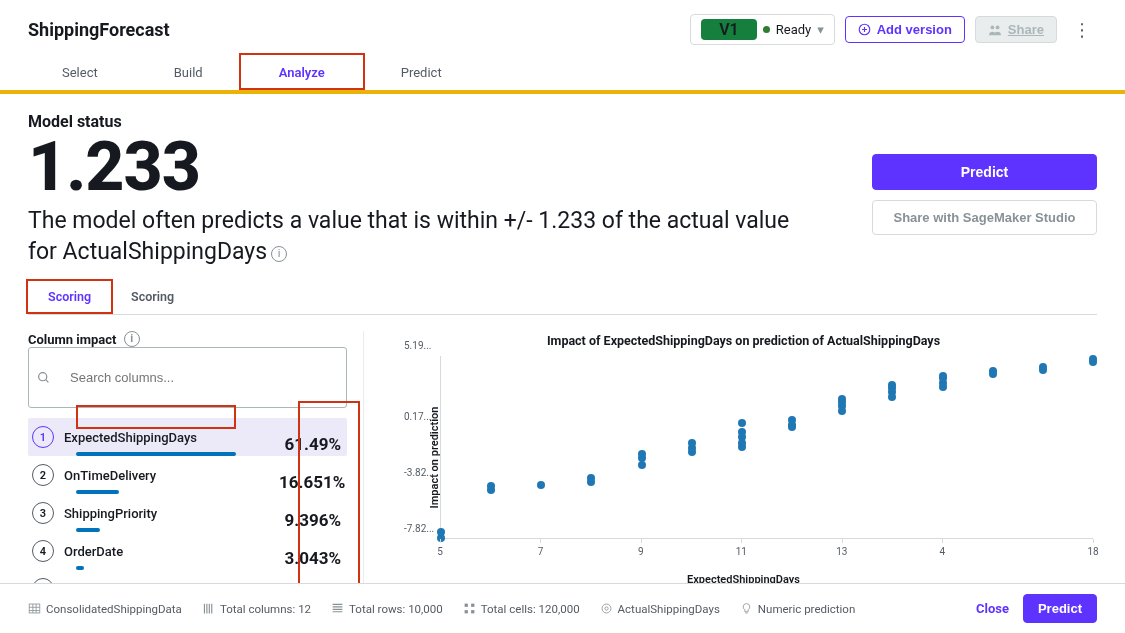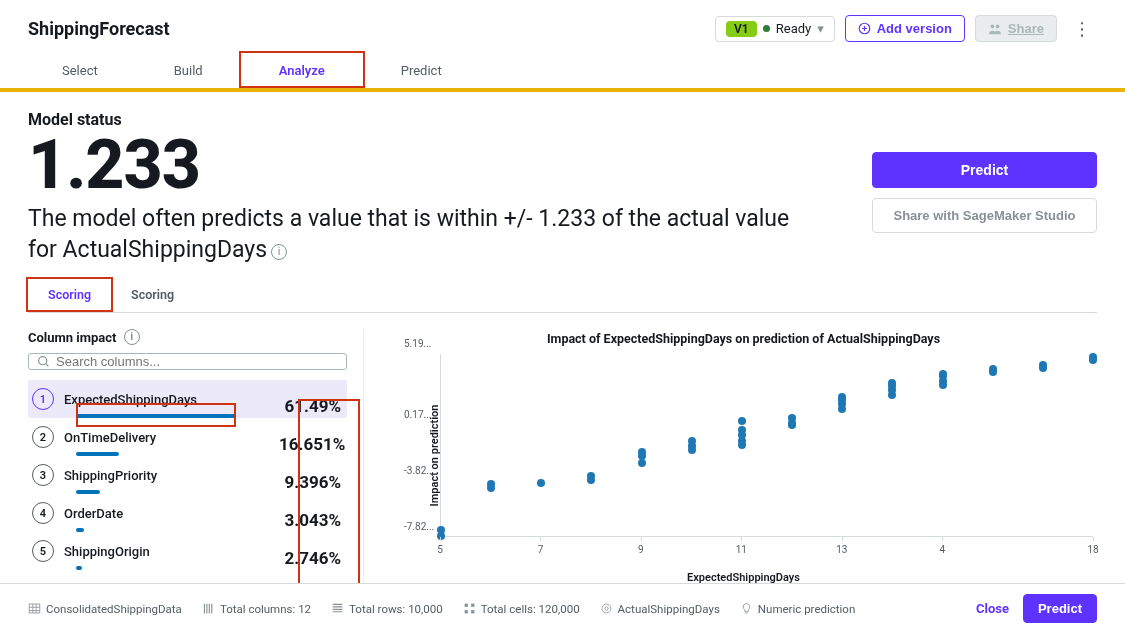--- a/index.html
+++ b/index.html
@@ -2,21 +2,21 @@
 <html><head>
 <meta charset="utf-8">
 <style>
   * { box-sizing: border-box; margin: 0; padding: 0; }
   body { font-family: -apple-system, BlinkMacSystemFont, "Segoe UI", Roboto, Helvetica, Arial, sans-serif; color: #16191f; background: #fff; width: 1125px; height: 633px; overflow: hidden; position: relative; }
 
   .header { display: flex; align-items: center; justify-content: space-between; padding: 14px 28px 6px 28px; }
   .header-title { font-size: 18px; font-weight: 700; }
   .header-right { display: flex; align-items: center; gap: 10px; }
   .version-pill { display: flex; align-items: center; gap: 6px; border: 1px solid #d5dbdb; border-radius: 4px; padding: 4px 10px; font-size: 13px; cursor: pointer; background: #fff; }
-  .version-v { background: #84cc16; border-radius: 4px; padding: 1px 8px; font-weight: 600; font-size: 12px; }
+  .version-v { background: #15803d; border-radius: 4px; padding: 1px 18px; font-weight: 600; font-size: 16px; }
   .status-dot { width: 7px; height: 7px; border-radius: 50%; background: #2e7d32; display: inline-block; }
   .chev { color: #879196; }
   .btn-outline { display: flex; align-items: center; gap: 6px; border: 1px solid #5f33ff; color: #5f33ff; background: #fff; border-radius: 4px; padding: 5px 12px; font-size: 13px; font-weight: 600; cursor: pointer; }
   .btn-disabled { display: flex; align-items: center; gap: 6px; border: 1px solid #d5dbdb; color: #aab7b8; background: #eaeded; border-radius: 4px; padding: 5px 12px; font-size: 13px; font-weight: 600; cursor: not-allowed; text-decoration: underline; }
   .kebab { font-size: 18px; color: #545b64; padding: 4px 6px; cursor: pointer; }
 
   .main-tabs { display: flex; gap: 0; border-bottom: 4px solid #eab308; padding-left: 24px; margin-top: 4px; }
   .main-tab { padding: 10px 38px 8px; font-size: 13px; color: #545b64; cursor: pointer; position: relative; }
   .main-tab.active { color: #5f33ff; border-bottom: 2px solid #5f33ff; font-weight: 600; }
   .red-box-wrap { border: 2px solid #d13212; position: absolute; pointer-events: none; }
@@ -34,21 +34,21 @@
 
   .sub-tabs { display: flex; border-bottom: 1px solid #d5dbdb; margin-top: 14px; }
   .sub-tab { padding: 8px 20px; font-size: 12.5px; color: #545b64; cursor: pointer; font-weight: 600; }
   .sub-tab.active { color: #5f33ff; border-bottom: 2px solid #5f33ff; }
 
   .two-col { display: flex; margin-top: 16px; }
   .left-col { width: 335px; padding-right: 16px; position: relative; }
   .right-col { flex: 1; border-left: 1px solid #eaeded; padding-left: 26px; }
 
   .col-impact-title { font-size: 13px; font-weight: 700; }
-  .search-wrap { display: flex; align-items: center; border: 1px solid #aab7b8; border-radius: 3px; padding: 0 8px; margin-top: 8px; gap: 6px; }
+  .search-wrap { display: flex; align-items: center; border: 1px solid #aab7b8; border-radius: 3px; padding: 22px 8px; gap: 20px; }
   .search-wrap input { border: none; outline: none; font-size: 13px; flex: 1; color: #545b64; }
   .search-icon { color: #879196; }
 
   .impact-list { margin-top: 10px; }
   .impact-row { display: flex; align-items: center; gap: 10px; padding: 8px 4px; cursor: pointer; position: relative; border-radius: 2px; }
   .impact-row.selected { background: #ece9f9; }
   .rank { width: 22px; height: 22px; border: 1.5px solid #545b64; border-radius: 50%; flex-shrink: 0; font-size: 11px; font-weight: 600; display: flex; align-items: center; justify-content: center; }
   .impact-row.selected .rank { border-color: #5f33ff; color: #5f33ff; }
   .col-name { font-size: 13px; font-weight: 500; flex: 1; }
   .pct { font-size: 17px; color: #16191f; width: 62px; text-align: right; position: absolute; right: 6px; bottom: 2px; font-weight: bold; }

